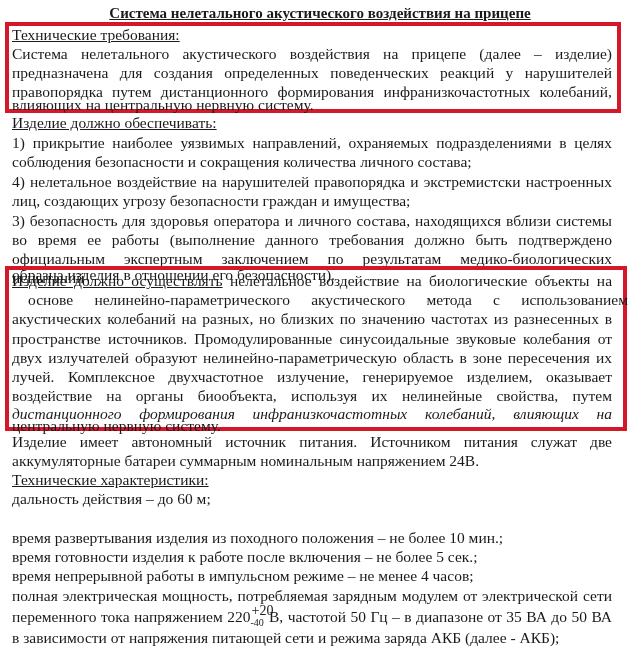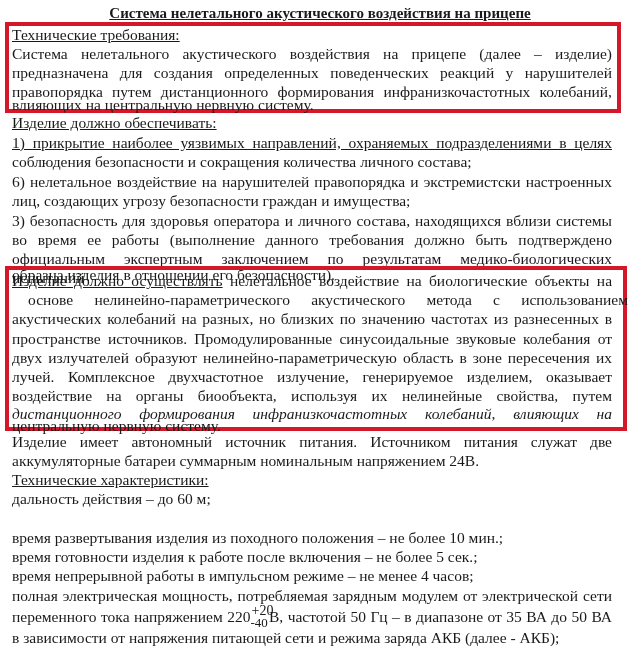--- a/index.html
+++ b/index.html
@@ -18,41 +18,41 @@
     position: absolute; left: 12px; font-size: 15.5px; line-height: 19px;
     white-space: nowrap;
   }
   .just { width: 600px; text-align: justify; text-align-last: justify; white-space: normal; }
   .u { text-decoration: underline; }
   .redbox {
     position: absolute; border: 4px solid #d4182a; box-sizing: border-box;
   }
   .tolwrap { display: inline-block; position: relative; width: 14px; height: 10px; }
   .tolwrap .up { position: absolute; left: 1px; top: -11px; font-size: 14px; }
-  .tolwrap .dn { position: absolute; left: 0px; top: 1px; font-size: 13px; }
+  .tolwrap .dn { position: absolute; left: 0px; top: 1px; font-size: 10px; }
 </style>
 </head>
 <body>
 
 <div class="doc">
 
   <div class="title">Система нелетального акустического воздействия на прицепе</div>
 
   <div class="redbox" style="left:5px; top:22px; width:616px; height:91px;"></div>
 
   <div class="line u" style="top:25px;text-decoration:underline;">Технические требования:</div>
   <div class="line just" style="top:44px;">Система нелетального акустического воздействия на прицепе (далее – изделие)</div>
   <div class="line just" style="top:63px;">предназначена для создания определенных поведенческих реакций у нарушителей</div>
   <div class="line just" style="top:82px;">правопорядка путем дистанционного формирования инфранизкочастотных колебаний,</div>
   <div class="line" style="top:95px;">влияющих на центральную нервную систему.</div>
 
   <div class="line u" style="top:113px;">Изделие должно обеспечивать:</div>
-  <div class="line just" style="top:133px;text-decoration:underline;">1) прикрытие наиболее уязвимых направлений, охраняемых подразделениями в целях</div>
+  <div class="line just" style="top:133px;">1) прикрытие наиболее уязвимых направлений, охраняемых подразделениями в целях</div>
   <div class="line" style="top:152px;">соблюдения безопасности и сокращения количества личного состава;</div>
-  <div class="line just" style="top:172px;">6) нелетальное воздействие на нарушителей правопорядка и экстремистски настроенных</div>
+  <div class="line just" style="top:172px;">4) нелетальное воздействие на нарушителей правопорядка и экстремистски настроенных</div>
   <div class="line" style="top:191px;">лиц, создающих угрозу безопасности граждан и имущества;</div>
   <div class="line just" style="top:211px;">3) безопасность для здоровья оператора и личного состава, находящихся вблизи системы</div>
   <div class="line just" style="top:230px;">во время ее работы (выполнение данного требования должно быть подтверждено</div>
   <div class="line just" style="top:249px;">официальным экспертным заключением по результатам медико-биологических испытаний</div>
   <div class="line" style="top:265px;">образца изделия в отношении его безопасности).</div>
 
   <div class="redbox" style="left:5px; top:266px; width:622px; height:165px;"></div>
 
   <div class="line just" style="top:271px;">
     <span class="u">Изделие должно осуществлять</span>

